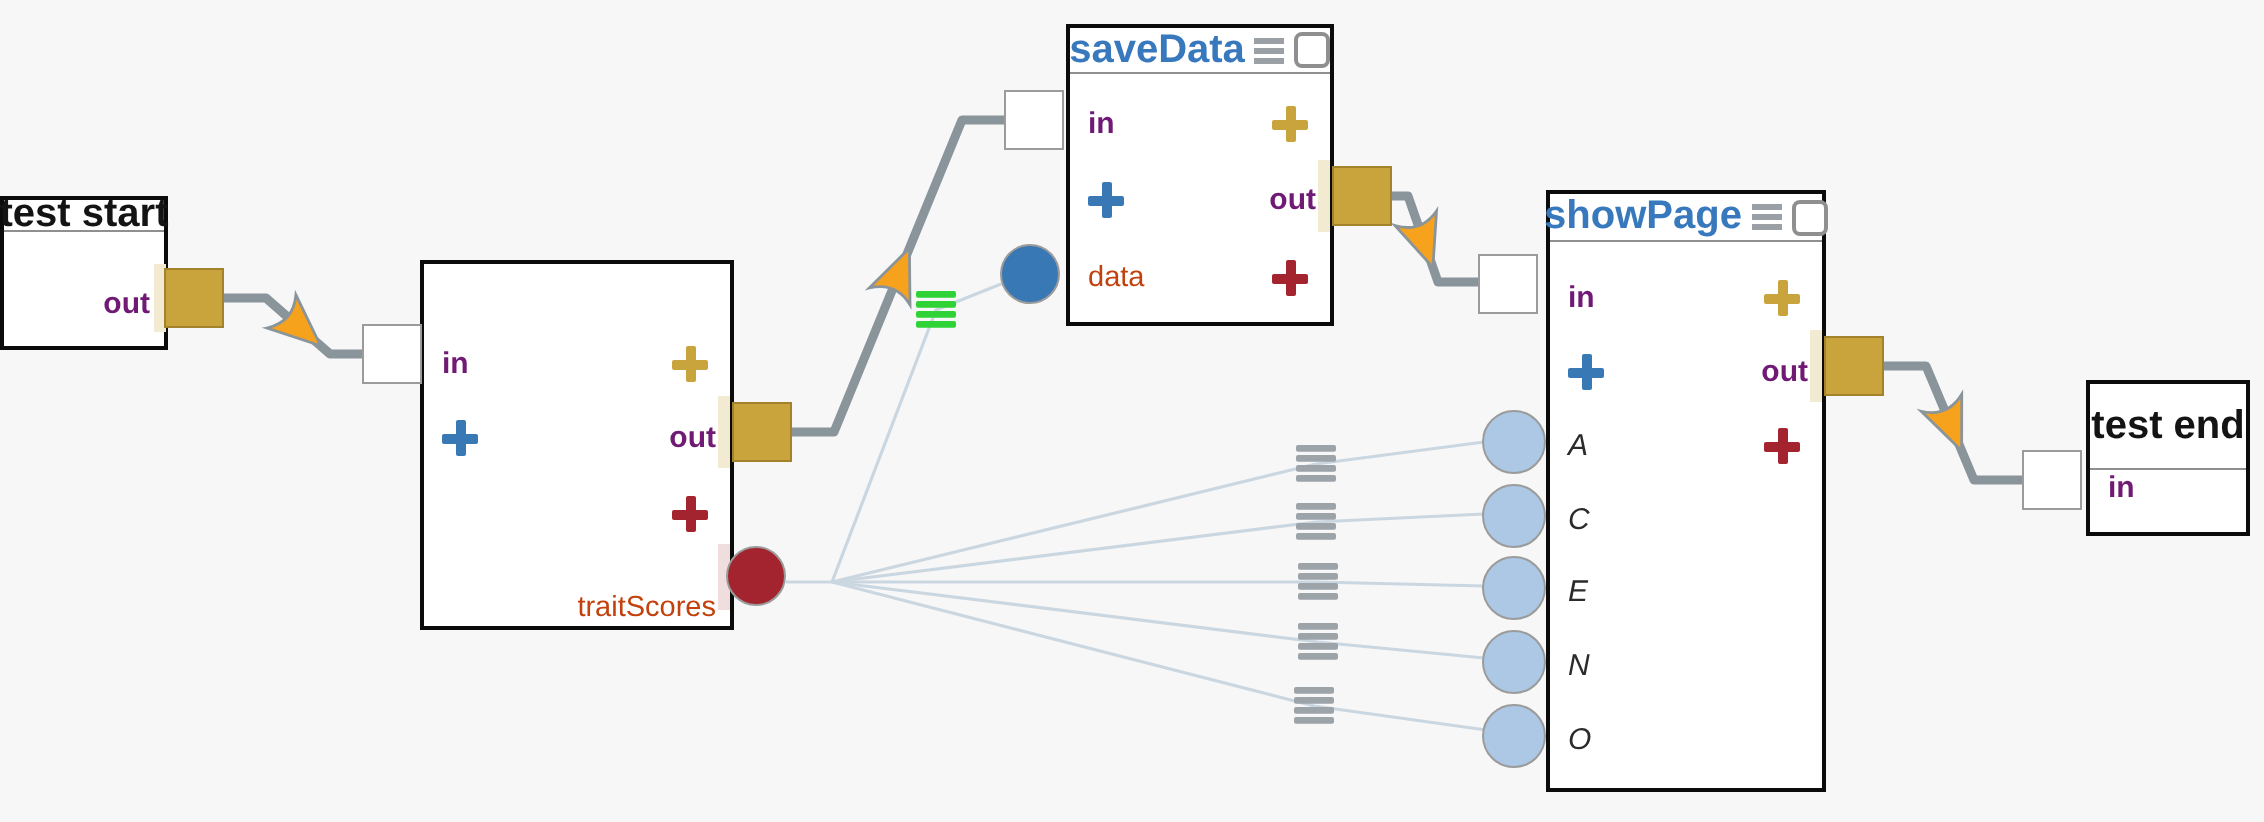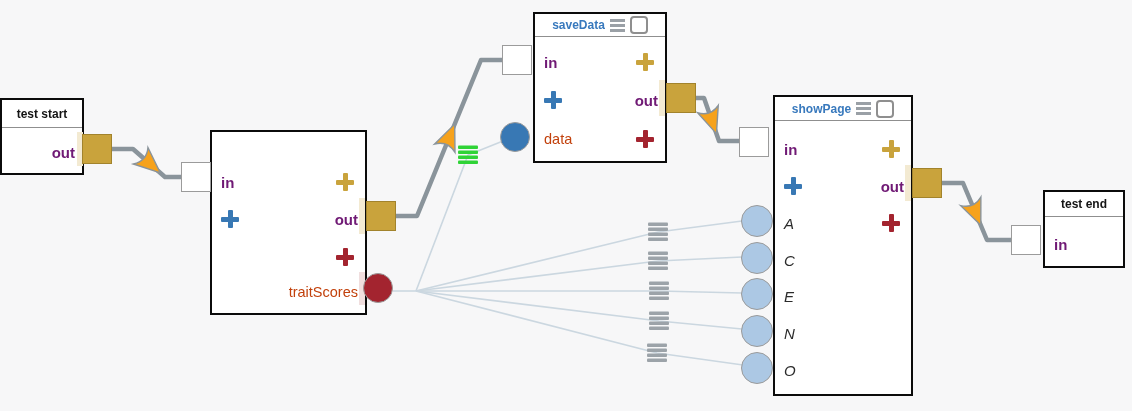--- a/index.html
+++ b/index.html
@@ -2,21 +2,21 @@
 <html><head>
 <meta charset="utf-8">
 <style>
   html,body{margin:0;padding:0;}
   body{font-family:"Liberation Sans", sans-serif; background:#f7f7f8;}
   #canvas{position:relative; width:1132px; height:411px; background:#f7f7f8; overflow:hidden;}
   #wires{position:absolute; left:0; top:0; width:1132px; height:411px;}
   .node{position:absolute; background:#ffffff; border:2px solid #0b0b0b; box-sizing:border-box;}
   .node-header{display:flex; align-items:center; justify-content:center; gap:5px;
                border-bottom:1px solid #8f8f8f; box-sizing:border-box; padding:0 4px;}
-  .node-title{font-weight:bold; font-size:12px; white-space:nowrap;}
+  .node-title{font-weight:bold; font-size:20px; white-space:nowrap;}
   .title-blue{color:#3879bd;}
   .title-black{color:#141414;}
   .menu-icon{width:15px; height:13px; flex:0 0 auto;
              background:repeating-linear-gradient(to bottom,#9aa0a6 0 3px,transparent 3px 5px);}
   .checkbox{width:14px; height:14px; border:2px solid #8f8f8f; border-radius:4px;
             background:#fff; flex:0 0 auto;}
   .port-label{position:absolute; transform:translateY(-50%); font-size:15px; color:#1c1c1c; white-space:nowrap;}
   .lbl-bold{font-weight:bold; color:#701a75;}
   .lbl-plain{font-weight:normal; color:#c2410c; font-size:14.5px;}
   .lbl-italic{font-style:italic; color:#2b2b2b; font-size:15px;}
@@ -79,32 +79,32 @@
         <rect x="-10" y="-4.5" width="20" height="3.4" rx="1" fill="#9ca3a9"></rect>
         <rect x="-10" y="0.5" width="20" height="3.4" rx="1" fill="#9ca3a9"></rect>
         <rect x="-10" y="5.5" width="20" height="3.4" rx="1" fill="#9ca3a9"></rect>
       </g>
       <path d="M 15 0 L -11 -11 Q -3 0 -11 11 Z" transform="translate(149,163) rotate(41.185925165709655)" fill="#f6a21c" stroke="#8a949b" stroke-width="1.4"></path>
       <path d="M 15 0 L -11 -11 Q -3 0 -11 11 Z" transform="translate(449,138) rotate(-67.69379494509236)" fill="#f6a21c" stroke="#8a949b" stroke-width="1.4"></path>
       <path d="M 15 0 L -11 -11 Q -3 0 -11 11 Z" transform="translate(711.5,119.5) rotate(70.76932762433873)" fill="#f6a21c" stroke="#8a949b" stroke-width="1.4"></path>
       <path d="M 15 0 L -11 -11 Q -3 0 -11 11 Z" transform="translate(975,211.5) rotate(67.16634582208245)" fill="#f6a21c" stroke="#8a949b" stroke-width="1.4"></path>
     </svg>
     <div class="node" style="left: 0px; top: 98px; width: 84px; height: 77px;">
-      <div class="node-header" style="height: 28px;">
+      <div class="node-header" style="height: 16px;">
         <span class="node-title title-black">test start</span>
       </div>
       <span class="port-label lbl-bold" style="right: 7px; top: 52px;">out</span>
     </div>
     <div class="node" style="left: 210px; top: 130px; width: 157px; height: 185px;">
       <span class="port-label lbl-bold" style="left: 9px; top: 50px;">in</span>
       <div class="plus" style="color: rgb(201, 163, 60); right: 11px; top: 50px;"></div>
       <div class="plus" style="color: rgb(56, 120, 180); left: 9px; top: 87px;"></div>
       <span class="port-label lbl-bold" style="right: 7px; top: 87px;">out</span>
       <div class="plus" style="color: rgb(163, 36, 47); right: 11px; top: 125px;"></div>
-      <span class="port-label lbl-plain" style="right: 7px; top: 160px; text-align: right;">traitScores</span>
+      <span class="port-label lbl-plain" style="right: 7px; top: 172px; text-align: right;">traitScores</span>
     </div>
     <div class="node" style="left: 533px; top: 12px; width: 134px; height: 151px;">
       <div class="node-header" style="height: 23px;">
         <span class="node-title title-blue">saveData</span>
         <span class="menu-icon"></span>
         <span class="checkbox"></span>
       </div>
       <span class="port-label lbl-bold" style="left: 9px; top: 48px;">in</span>
       <div class="plus" style="color: rgb(201, 163, 60); right: 11px; top: 48px;"></div>
       <div class="plus" style="color: rgb(56, 120, 180); left: 9px; top: 86px;"></div>
@@ -123,21 +123,21 @@
       <div class="plus" style="color: rgb(56, 120, 180); left: 9px; top: 89px;"></div>
       <span class="port-label lbl-bold" style="right: 7px; top: 89px;">out</span>
       <span class="port-label lbl-italic" style="left: 9px; top: 126px;">A</span>
       <div class="plus" style="color: rgb(163, 36, 47); right: 11px; top: 126px;"></div>
       <span class="port-label lbl-italic" style="left: 9px; top: 163px;">C</span>
       <span class="port-label lbl-italic" style="left: 9px; top: 199px;">E</span>
       <span class="port-label lbl-italic" style="left: 9px; top: 236px;">N</span>
       <span class="port-label lbl-italic" style="left: 9px; top: 273px;">O</span>
     </div>
     <div class="node" style="left: 1043px; top: 190px; width: 82px; height: 78px;">
-      <div class="node-header" style="height: 25px;">
+      <div class="node-header" style="height: 43px;">
         <span class="node-title title-black">test end</span>
       </div>
       <span class="port-label lbl-bold" style="left: 9px; top: 52px;">in</span>
     </div>
     <div class="halo" style="left: 77px; top: 132px; width: 6px; height: 34px; background: rgb(243, 234, 210);"></div>
     <div class="connector conn-square" style="left: 82px; top: 134px; width: 30px; height: 30px; background: rgb(201, 163, 60); border-color: rgb(162, 131, 44);"></div>
     <div class="connector conn-square" style="left: 181px; top: 162px; width: 30px; height: 30px; background: rgb(255, 255, 255); border-color: rgb(155, 155, 155);"></div>
     <div class="halo" style="left: 359px; top: 198px; width: 6px; height: 36px; background: rgb(243, 234, 210);"></div>
     <div class="connector conn-square" style="left: 366px; top: 201px; width: 30px; height: 30px; background: rgb(201, 163, 60); border-color: rgb(162, 131, 44);"></div>
     <div class="halo" style="left: 359px; top: 272px; width: 6px; height: 33px; background: rgb(240, 222, 222);"></div>

